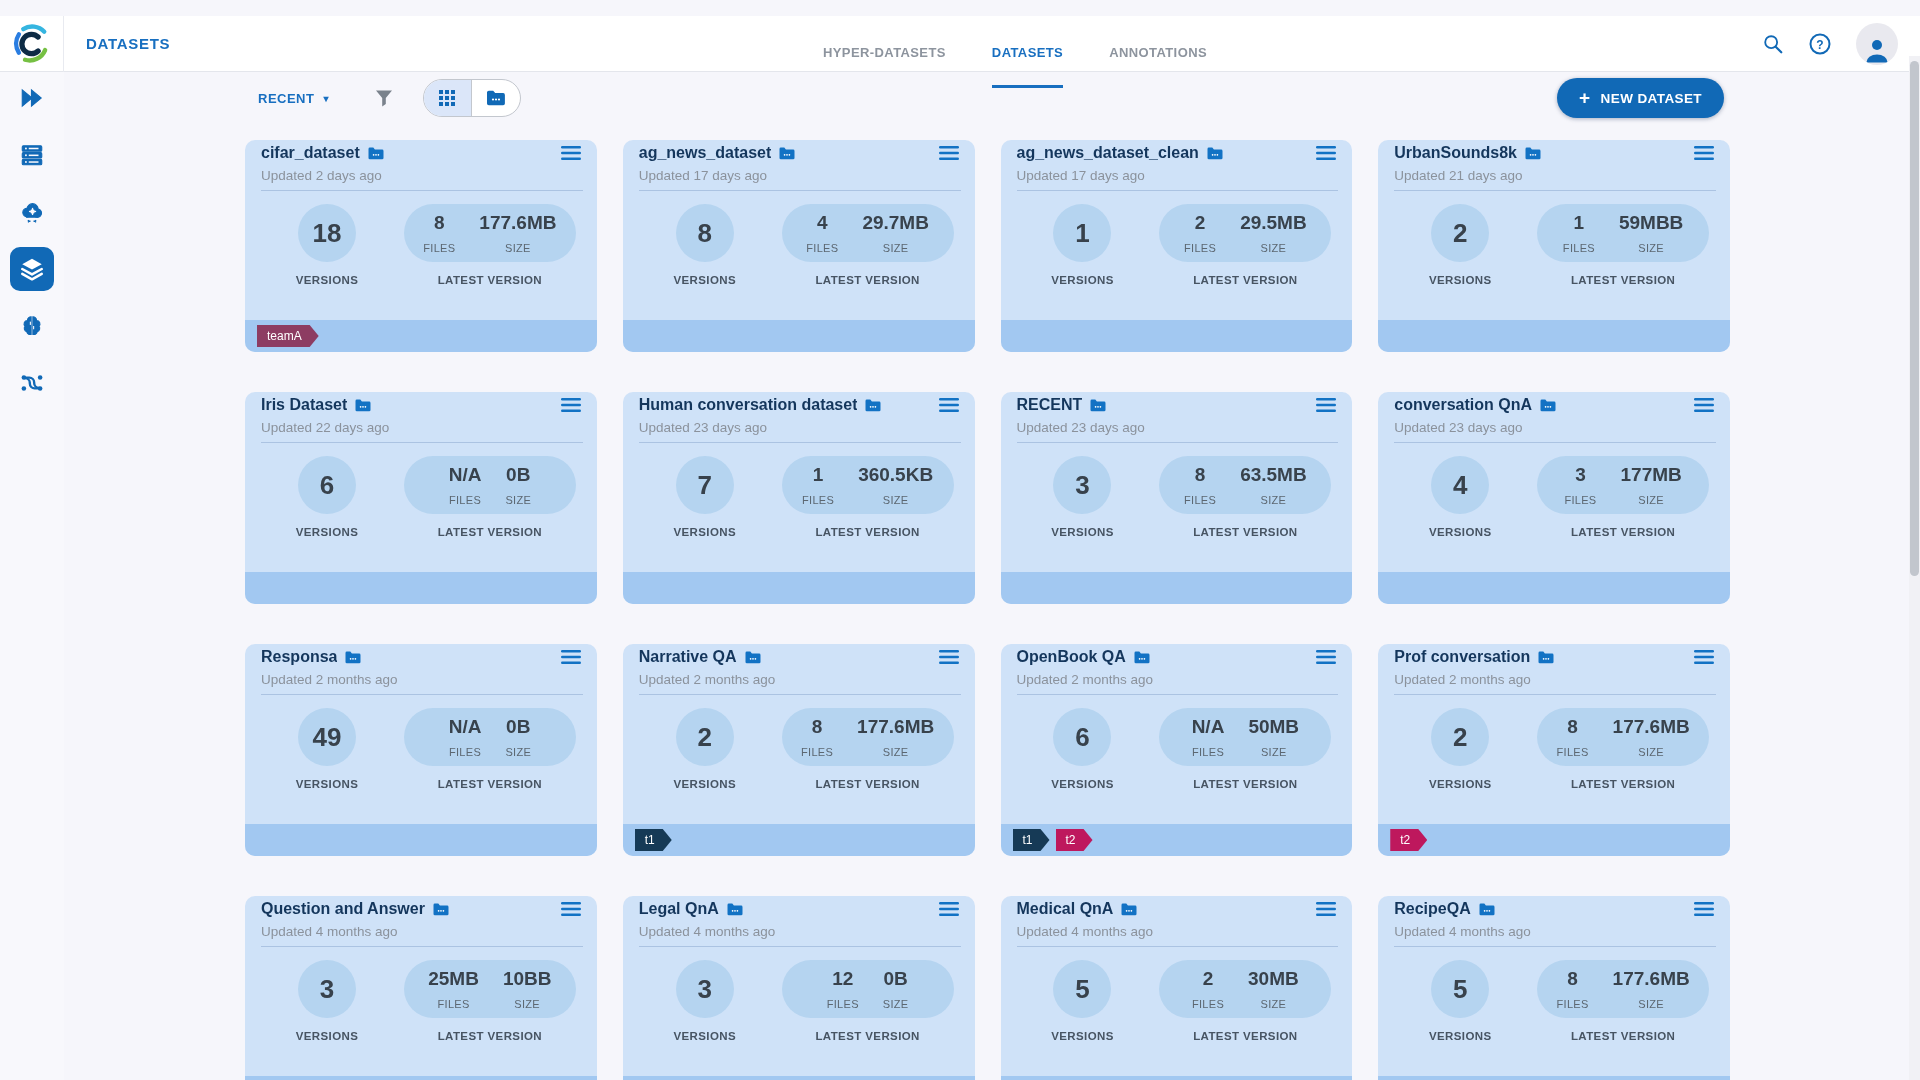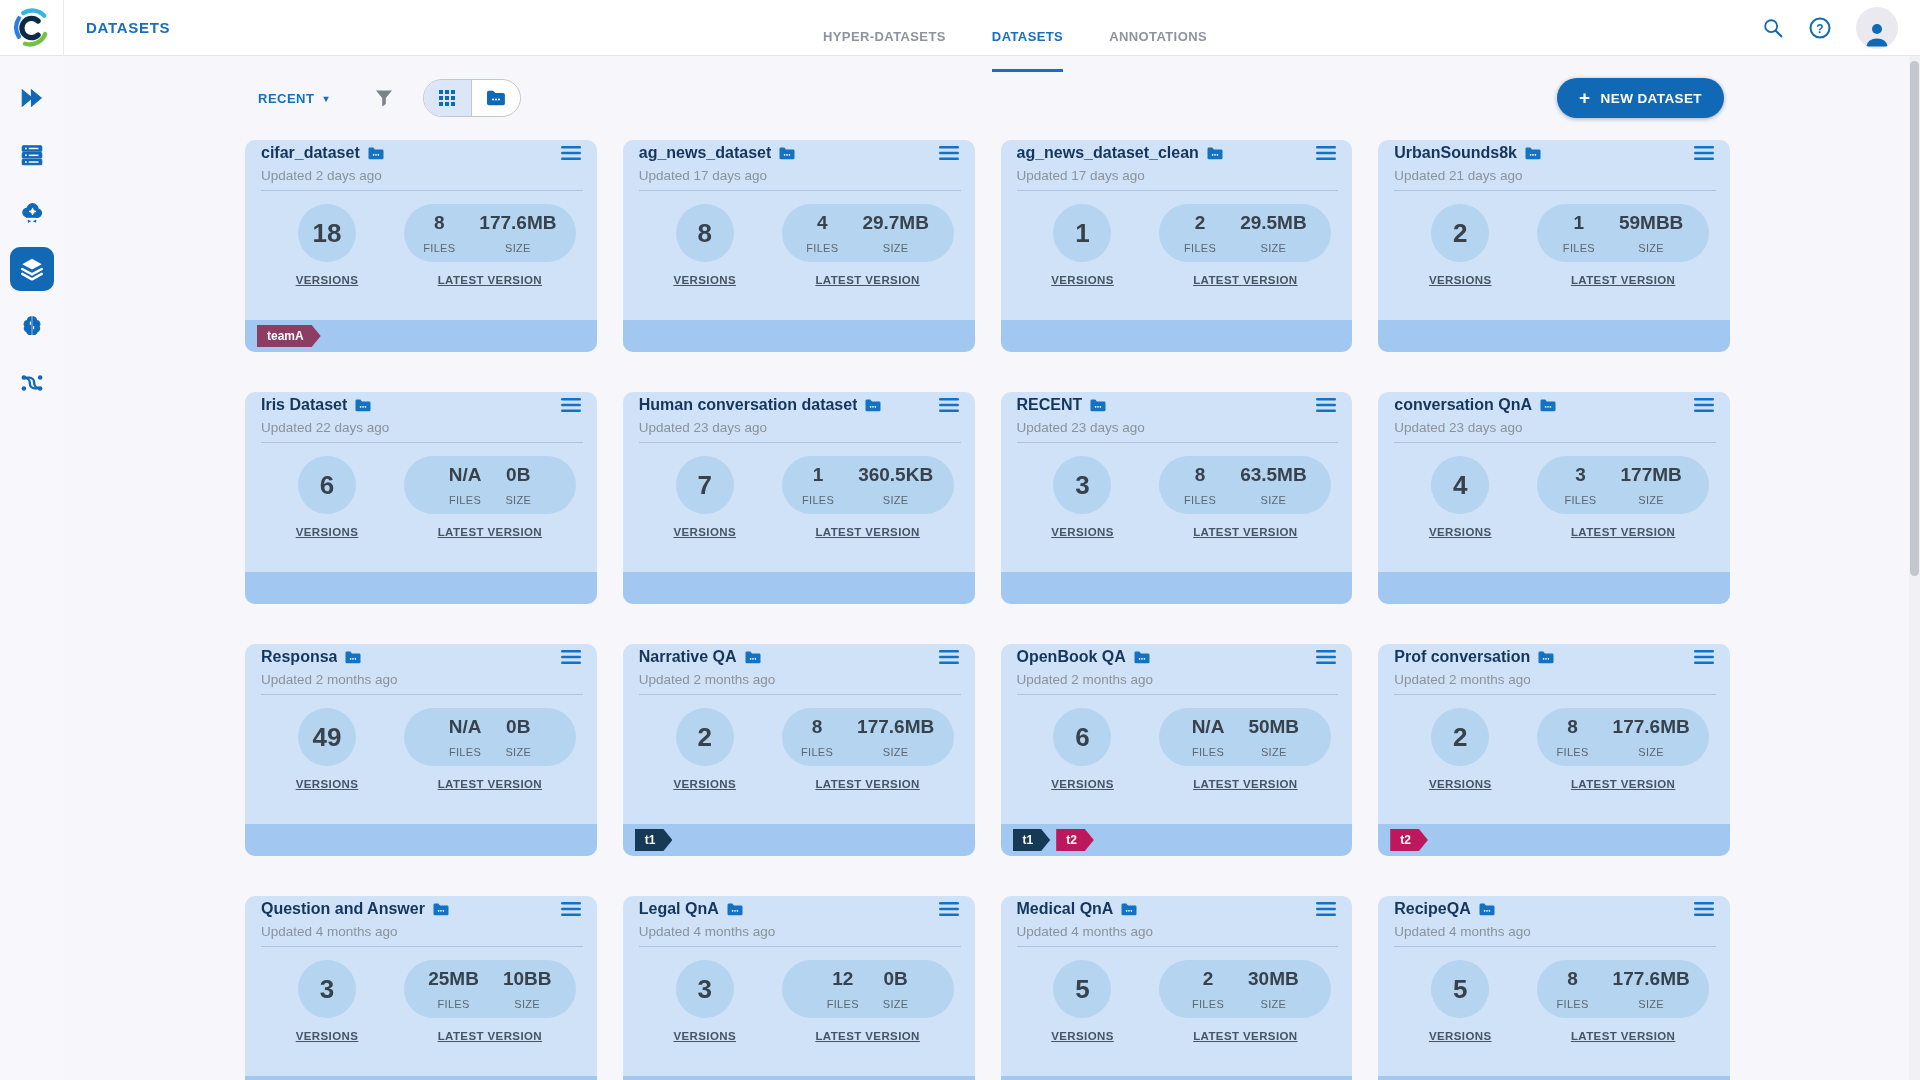--- a/index.html
+++ b/index.html
@@ -3,21 +3,21 @@
 <meta charset="utf-8">
 <title>Datasets</title>
 <style>
   * { box-sizing: border-box; }
   html,body { margin:0; padding:0; }
   body {
     width:1920px; height:1080px; overflow:hidden; position:relative;
     font-family:"Liberation Sans", sans-serif; background:#f6f6fb; color:#14365c;
   }
   
-  .header { position:absolute; top:0; left:0; right:0; height:56px; background:#ffffff;
+  .header { position:absolute; top:16px; left:0; right:0; height:56px; background:#ffffff;
             border-bottom:1px solid #e4e6ec; display:flex; align-items:center; z-index:20;text-align:center; }
   .logo-box { width:64px; height:56px; display:flex; align-items:center; justify-content:center;
               border-right:1px solid #e8eaf0; cursor:pointer; }
   .page-title { color:#186fc0; font-weight:bold; font-size:15px; letter-spacing:0.7px; margin-left:22px; }
   .tabs { position:absolute; left:823px; top:0; height:56px; display:flex; gap:46px; }
   .tab { height:72px; display:flex; align-items:center; color:#8d949e; font-weight:bold;
          font-size:13px; letter-spacing:0.4px; border-bottom:3px solid transparent; padding-top:3px; cursor:pointer; }
   .tab.active { color:#186fc0; border-bottom-color:#186fc0; }
   .header-icons { position:absolute; right:22px; top:0; height:56px; display:flex; align-items:center; gap:24px; }
   .hicon { cursor:pointer; display:flex; align-items:center; justify-content:center; }
@@ -62,25 +62,25 @@
   .stat-col1 { width:90px; text-align:center; }
   .stat-col2 { margin-left:26px; width:190px; text-align:center; }
   .circle { width:58px; height:58px; border-radius:50%; background:#b5d4f0; margin:0 auto;
             display:flex; align-items:center; justify-content:center;
             font-size:26px; font-weight:bold; color:#38424c; }
   .oval { width:172px; height:58px; border-radius:29px; background:#b5d4f0; margin:0 auto;
           display:flex; align-items:center; justify-content:center; gap:24px; }
   .oval-item { display:flex; flex-direction:column; align-items:center; }
   .oval-num { font-size:19px; font-weight:bold; color:#38424c; }
   .oval-label { font-size:11px; color:#5c6771; margin-top:8px; letter-spacing:0.3px; }
-  .stat-caption { margin-top:12px; font-size:11.5px; font-weight:bold; color:#475463; letter-spacing:0.4px;text-decoration:underline; }
+  .stat-caption { margin-top:12px; font-size:11.5px; font-weight:bold; color:#475463; letter-spacing:0.4px; }
   .card-footer { position:absolute; bottom:0; left:0; right:0; height:32px; background:#a2c8f1;
                  display:flex; align-items:center; padding-left:12px; gap:6px; }
   .tag { clip-path:polygon(0 0, calc(100% - 9px) 0, 100% 50%, calc(100% - 9px) 100%, 0 100%);
-         color:#ffffff; font-size:12px; font-weight:bold; padding:4px 17px 4px 10px; }
+         color:#ffffff; font-size:12px; font-weight:normal; padding:4px 17px 4px 10px; }
   .tag-maroon { background:#8d3c62; }
   .tag-navy   { background:#163a56; }
   .tag-teal   { background:#be185d; }
   
   .scroll-track { position:absolute; top:56px; right:0; bottom:0; width:11px; background:#f1f1f5; z-index:30; }
   .scroll-thumb { position:absolute; top:5px; right:1px; width:9px; height:515px; border-radius:5px; background:#c2c6cd; }
 </style>
 </head>
 <body>
 

